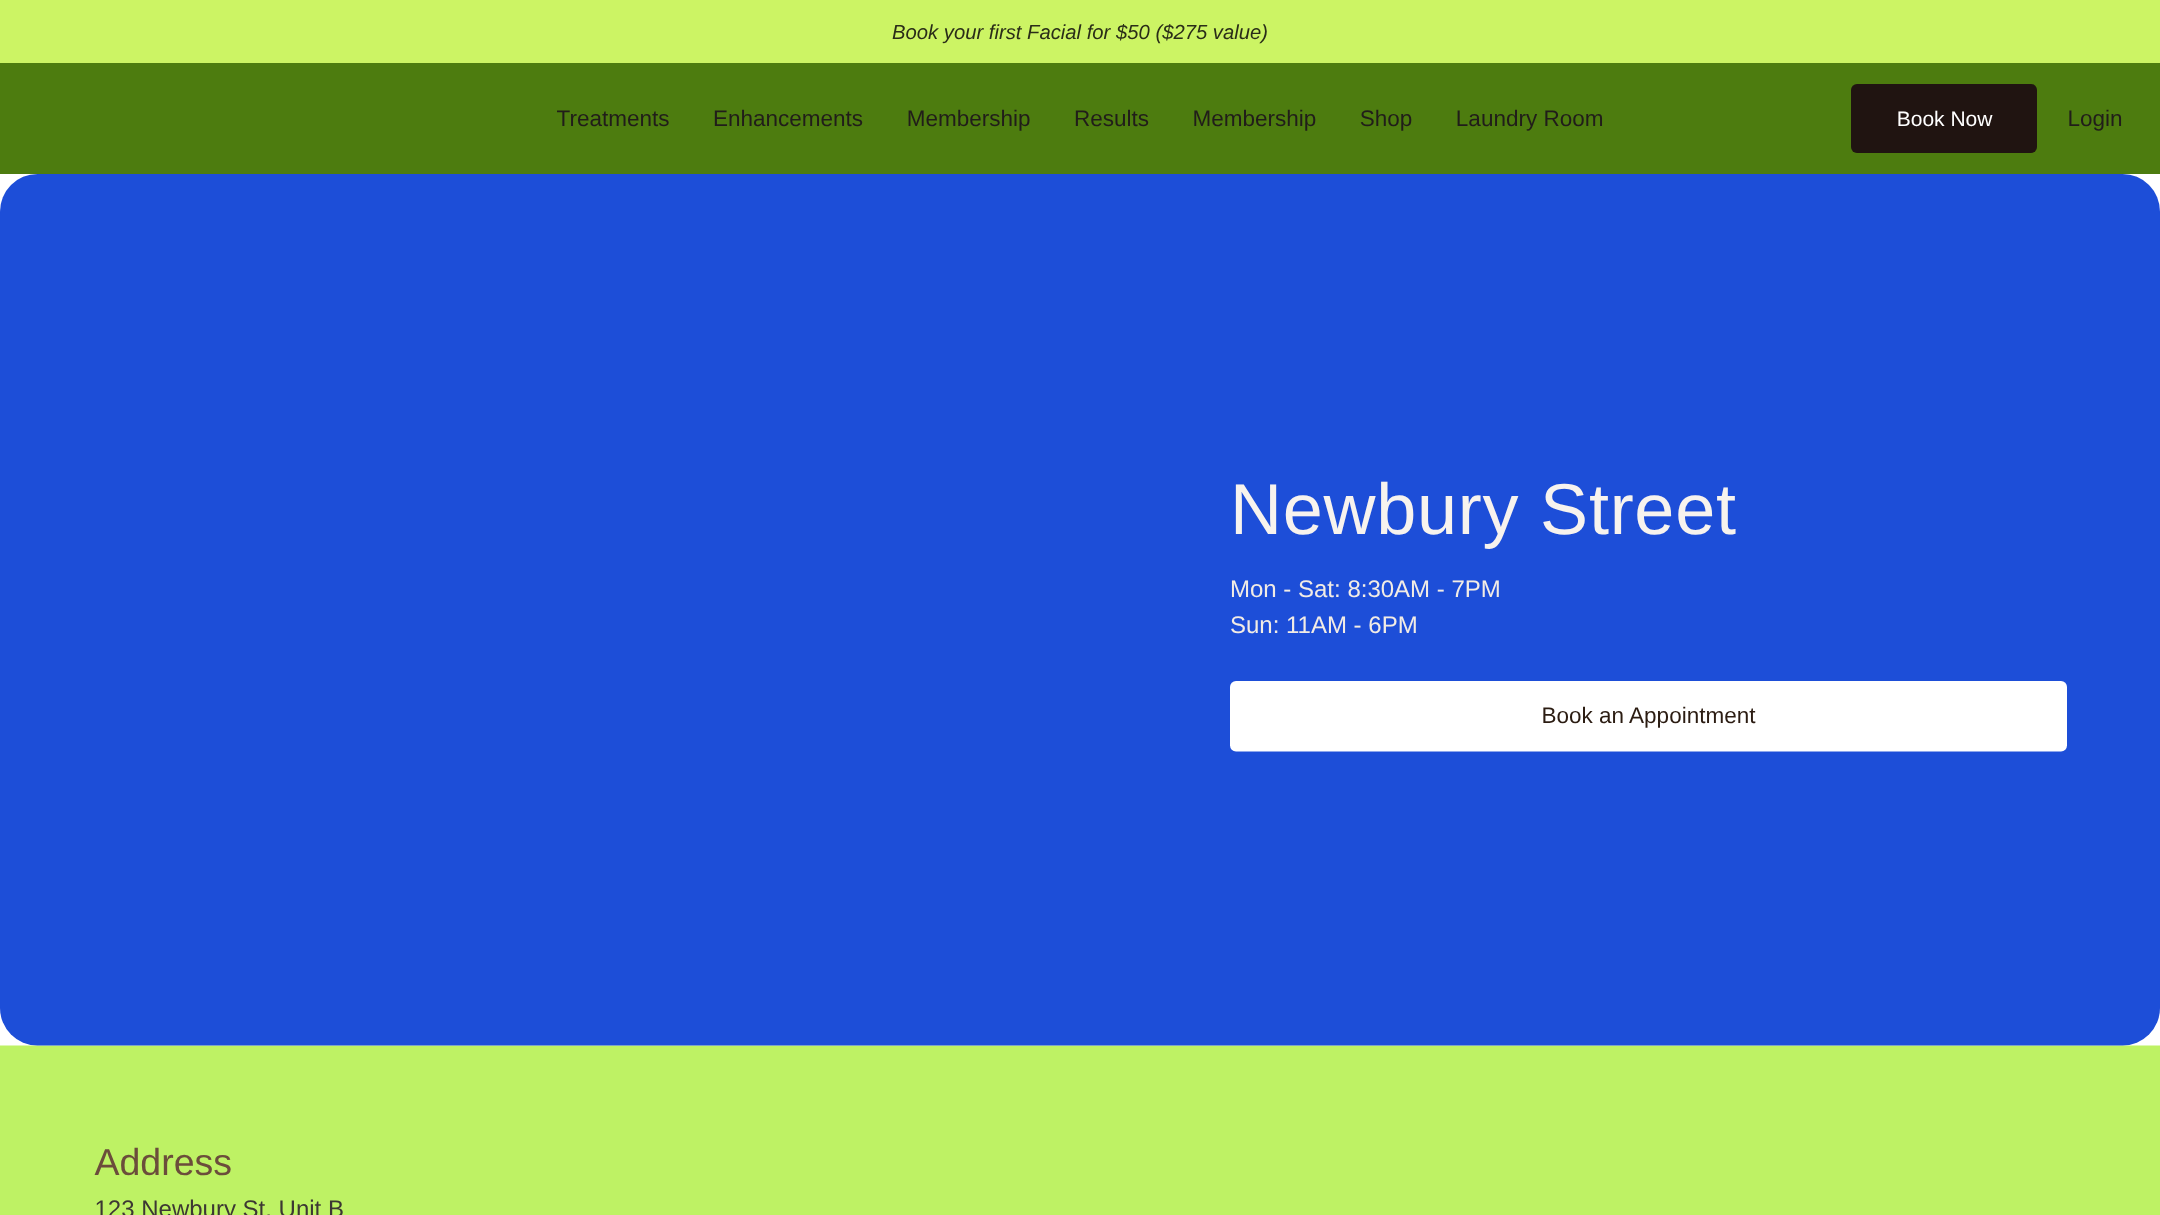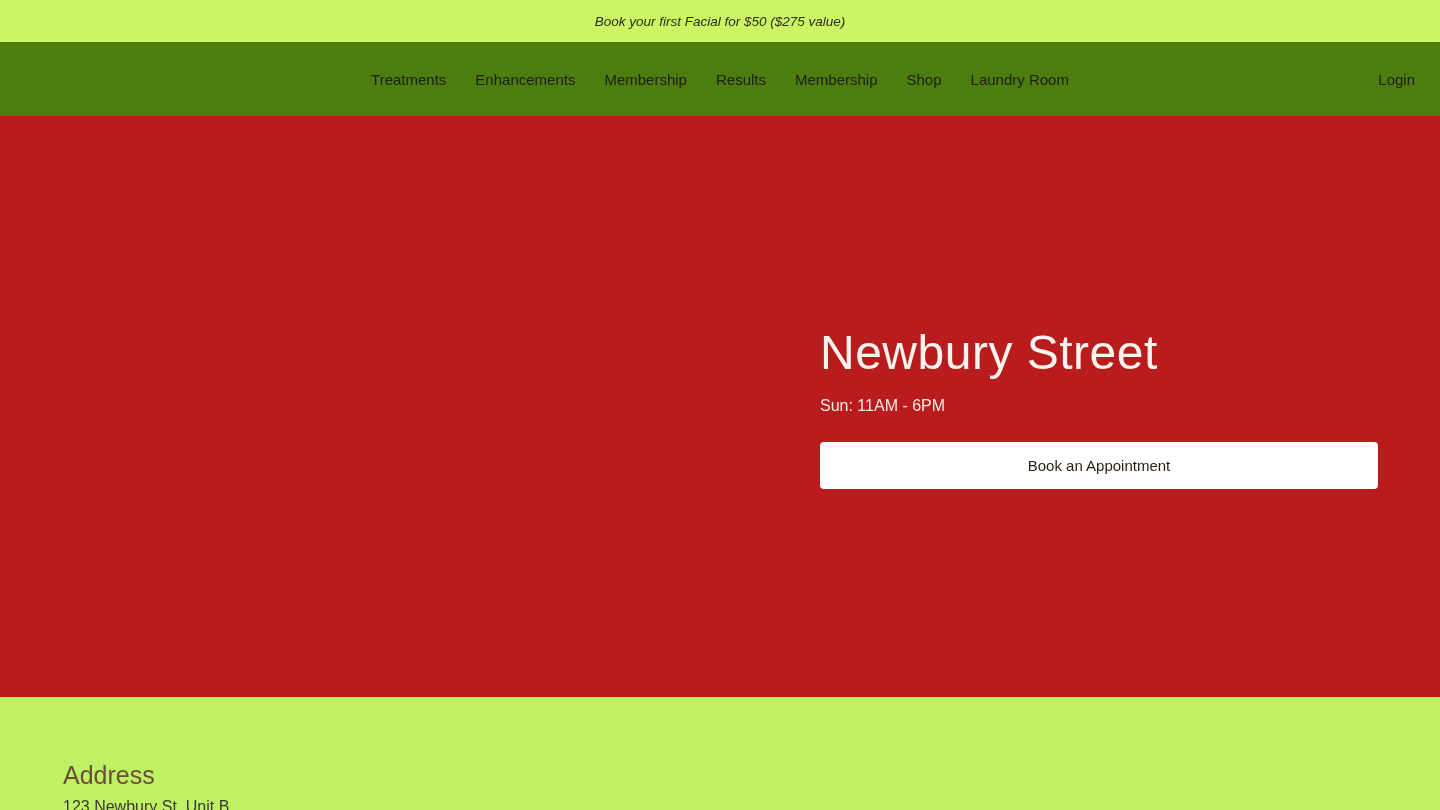--- a/index.html
+++ b/index.html
@@ -69,22 +69,23 @@
   .login-link {
     font-size: 15px;
     color: #211d1a;
     text-decoration: none;
     cursor: pointer;
   }
 
   
   .hero {
     height: 581px;
-    background: #b91c1c;
+    background: #1d4ed8;
     position: relative;
+    border-radius: 25px;
   }
   .hero-content {
     position: absolute;
     left: 820px;
     top: 50%;
     transform: translateY(-50%);
     width: 558px;
   }
   .hero-title {
     font-size: 48px;
@@ -142,27 +143,29 @@
   <nav class="nav-menu">
     <a>Treatments</a>
     <a>Enhancements</a>
     <a>Membership</a>
     <a>Results</a>
     <a>Membership</a>
     <a>Shop</a>
     <a>Laundry Room</a>
   </nav>
   <div class="nav-right">
+    <button class="book-now-btn">Book Now</button>
     <a class="login-link">Login</a>
   </div>
 </header>
 
 <section class="hero">
   <div class="hero-content">
     <h1 class="hero-title">Newbury Street</h1>
+    <p class="hero-hours">Mon - Sat: 8:30AM - 7PM</p>
     <p class="hero-hours">Sun: 11AM - 6PM</p>
     <button class="hero-cta">Book an Appointment</button>
   </div>
 </section>
 
 <section class="address-section">
   <h2 class="address-heading">Address</h2>
   <p class="address-line">123 Newbury St, Unit B</p>
 </section>
 

